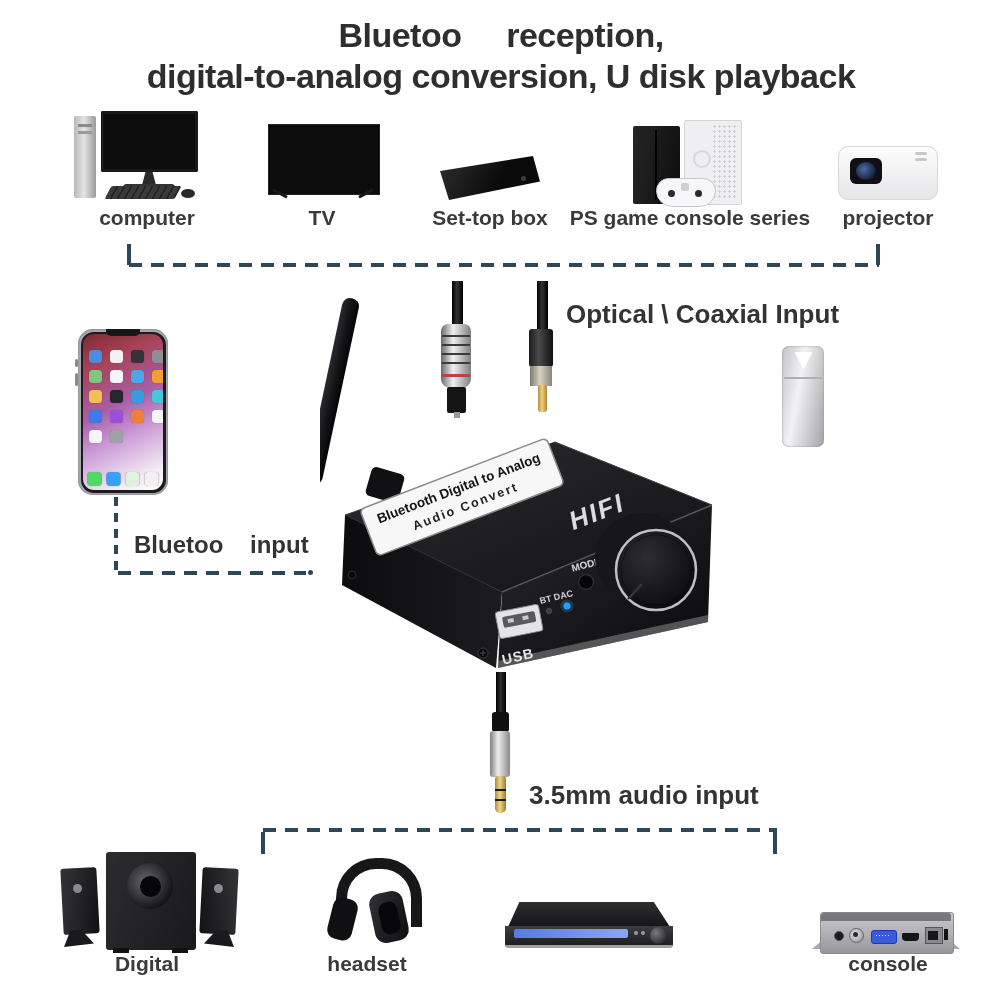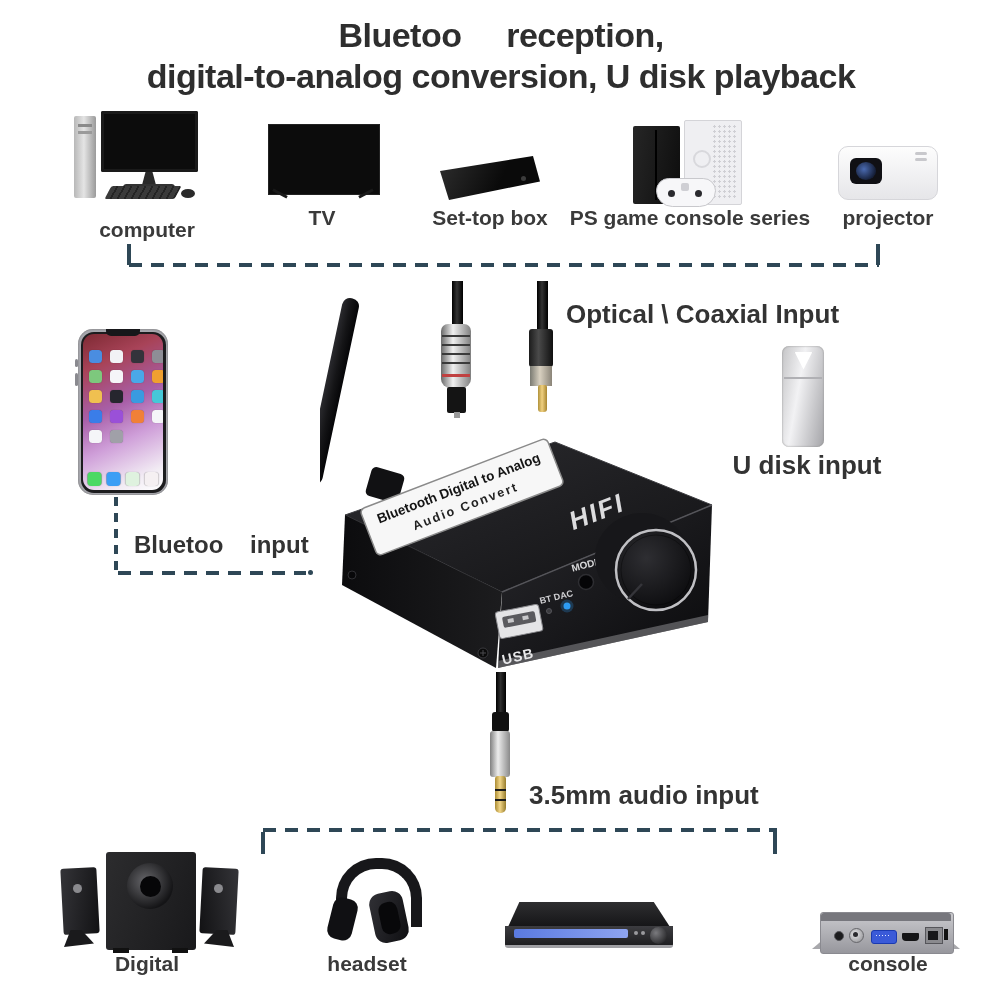--- a/index.html
+++ b/index.html
@@ -75,21 +75,21 @@
   </div>
 
   <div>
     <div class="abs" style="left:838px;top:146px;width:98px;height:52px;border-radius:10px;background:linear-gradient(180deg,#fdfdfd,#e6e6e9);border:1px solid #d6d6da;"></div>
     <div class="abs" style="left:850px;top:158px;width:32px;height:26px;border-radius:6px;background:#101014;"></div>
     <div class="abs" style="left:856px;top:162px;width:20px;height:18px;border-radius:50%;background:radial-gradient(circle at 40% 40%,#4a6ab0,#16203a 70%);"></div>
     <div class="abs" style="left:915px;top:152px;width:12px;height:3px;border-radius:2px;background:#c8c8cc;"></div>
     <div class="abs" style="left:915px;top:158px;width:12px;height:3px;border-radius:2px;background:#c8c8cc;"></div>
   </div>
 
-  <div class="dev-label" style="left:147px;top:206px;margin-top:12px;">computer</div>
+  <div class="dev-label" style="left:147px;top:206px;">computer</div>
   <div class="dev-label" style="left:322px;top:206px;">TV</div>
   <div class="dev-label" style="left:490px;top:206px;">Set-top box</div>
   <div class="dev-label" style="left:690px;top:206px;">PS game console series</div>
   <div class="dev-label" style="left:888px;top:206px;">projector</div>
 
   <div class="tick" style="left:127px;top:244px;height:21px;"></div>
   <div class="tick" style="left:876px;top:244px;height:21px;"></div>
   <div class="hdash" style="left:129px;top:263px;width:750px;"></div>
 
   <div>
@@ -110,21 +110,20 @@
     <div class="abs" style="left:530px;top:366px;width:22px;height:20px;background:linear-gradient(90deg,#7a7a72,#d8d0c0 45%,#8a8478);"></div>
     <div class="abs" style="left:538px;top:385px;width:9px;height:27px;border-radius:2px 2px 3px 3px;background:linear-gradient(90deg,#b0923a,#f0d080 45%,#a8852f);"></div>
   </div>
   <div class="big-label" style="left:566px;top:299px;font-size:26px;">Optical \ Coaxial Input</div>
 
   <div>
     <div class="abs" style="left:782px;top:346px;width:42px;height:101px;border-radius:7px;background:linear-gradient(100deg,#c4c4c6,#f2f2f4 40%,#a4a4a8);box-shadow:inset 0 0 2px #888;"></div>
     <div class="abs" style="left:793px;top:352px;width:21px;height:19px;background:#fff;clip-path:polygon(8% 0,92% 0,50% 92%);box-shadow:0 0 2px #777;"></div>
     <div class="abs" style="left:784px;top:377px;width:38px;height:2px;background:#b0b0b4;"></div>
   </div>
-  <div class="big-label" style="left:807px;top:450px;font-size:26px;transform:translateX(-50%);">U disk input</div>
 
   <div class="phone">
     <div class="side-btn" style="left:-3px;top:30px;height:8px;"></div>
     <div class="side-btn" style="left:-3px;top:44px;height:13px;"></div>
     <div class="phone-bezel"></div>
     <div class="phone-screen">
       <div class="phone-grid">
           <div class="app-icon" style="background: rgb(74, 141, 224);"></div>
           <div class="app-icon" style="background: rgb(242, 242, 245);"></div>
           <div class="app-icon" style="background: rgb(51, 51, 59);"></div>

